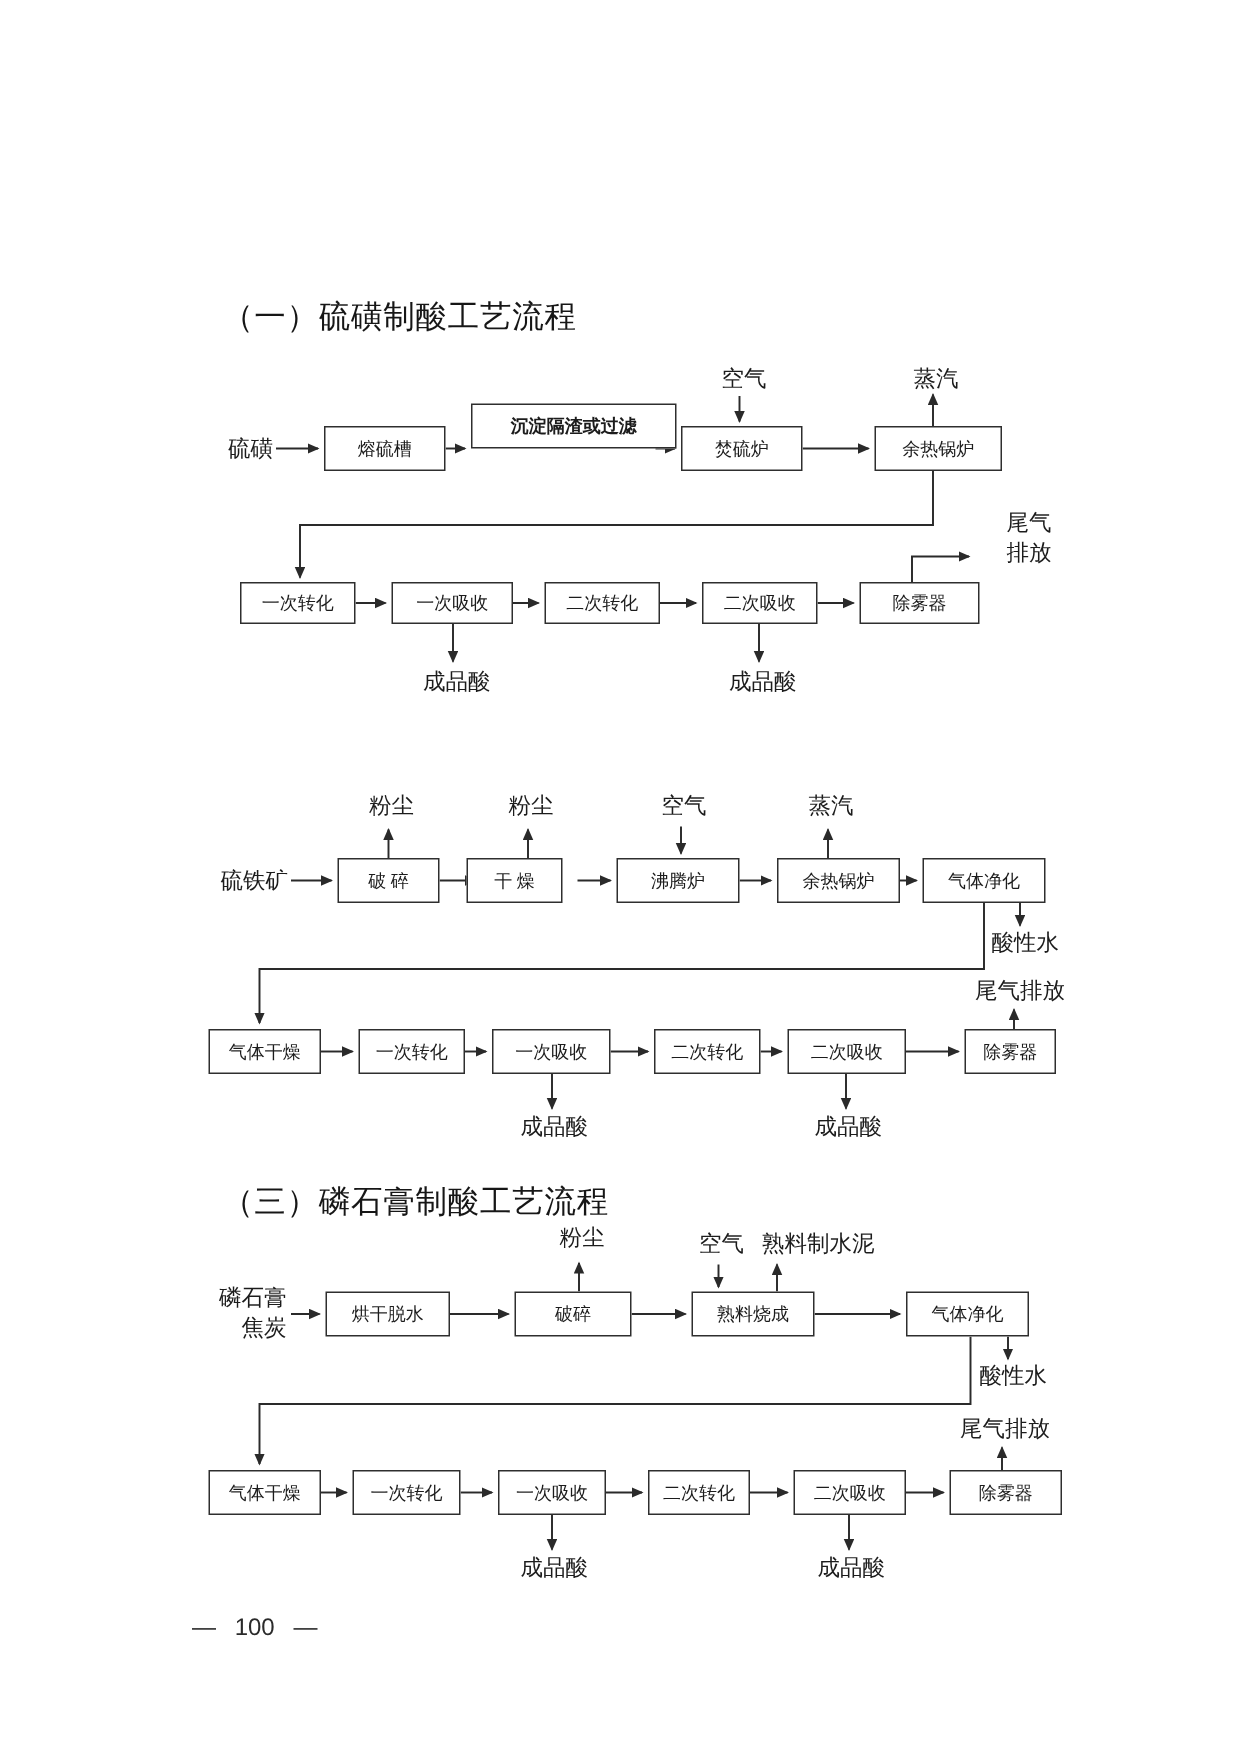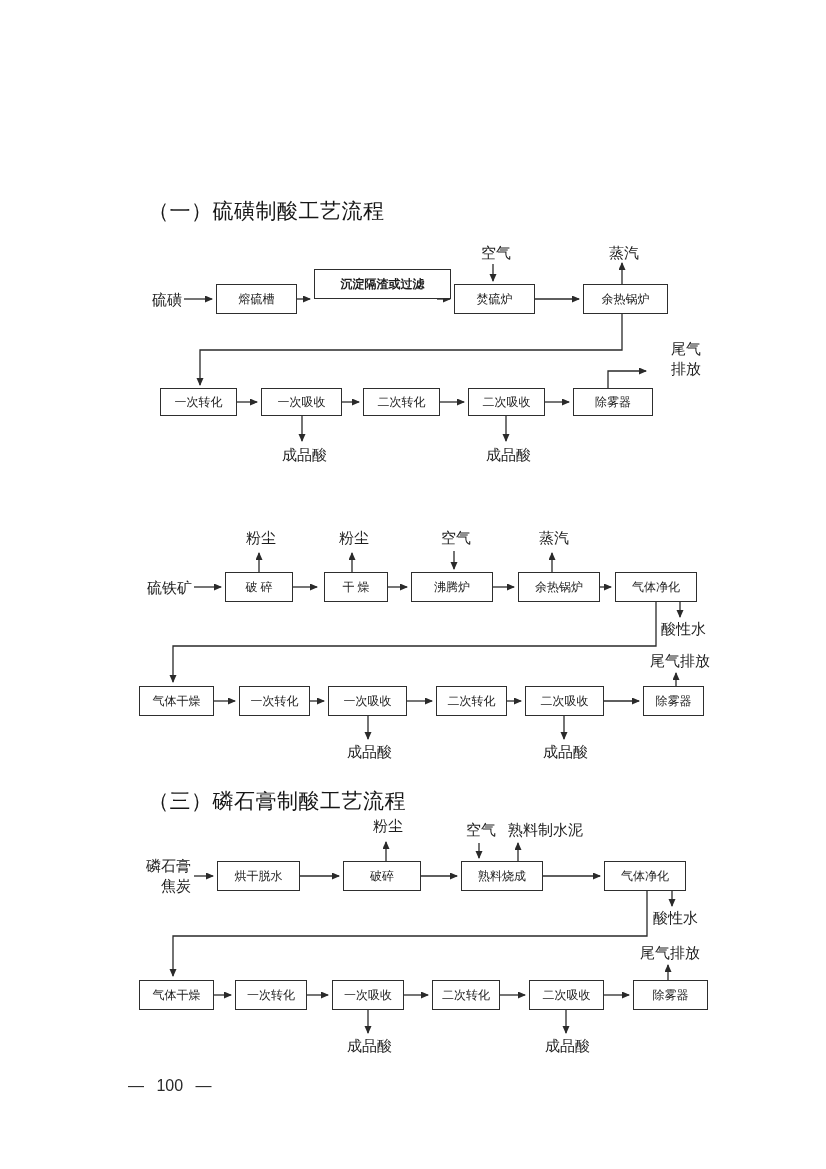--- a/index.html
+++ b/index.html
@@ -126,21 +126,21 @@
 
 
   <div class="layer">
     <div class="plabel" style="left:242px; top:529px; width:34px;">粉尘</div>
     <div class="plabel" style="left:335px; top:529px; width:34px;">粉尘</div>
     <div class="plabel" style="left:437px; top:529px; width:34px;">空气</div>
     <div class="plabel" style="left:535px; top:529px; width:34px;">蒸汽</div>
     <div class="plabel" style="left:140px; top:579px; width:52px;">硫铁矿</div>
 
     <div class="pbox" style="left:225px; top:572px; width:68px; height:30px;">破 碎</div>
-    <div class="pbox" style="left:324px; top:572px; width:64px; height:30px;text-align:center;">干 燥</div>
+    <div class="pbox" style="left:311px; top:572px; width:64px; height:30px;text-align:center;">干 燥</div>
     <div class="pbox" style="left:411px; top:572px; width:82px; height:30px;">沸腾炉</div>
     <div class="pbox" style="left:518px; top:572px; width:82px; height:30px;">余热锅炉</div>
     <div class="pbox" style="left:615px; top:572px; width:82px; height:30px;">气体净化</div>
 
     <div class="plabel" style="left:656px; top:620px; width:50px;">酸性水</div>
     <div class="plabel" style="left:646px; top:652px; width:64px;">尾气排放</div>
 
     <div class="pbox" style="left:139px; top:686px; width:75px; height:30px;">气体干燥</div>
     <div class="pbox" style="left:239px; top:686px; width:71px; height:30px;">一次转化</div>
     <div class="pbox" style="left:328px; top:686px; width:79px; height:30px;">一次吸收</div>

